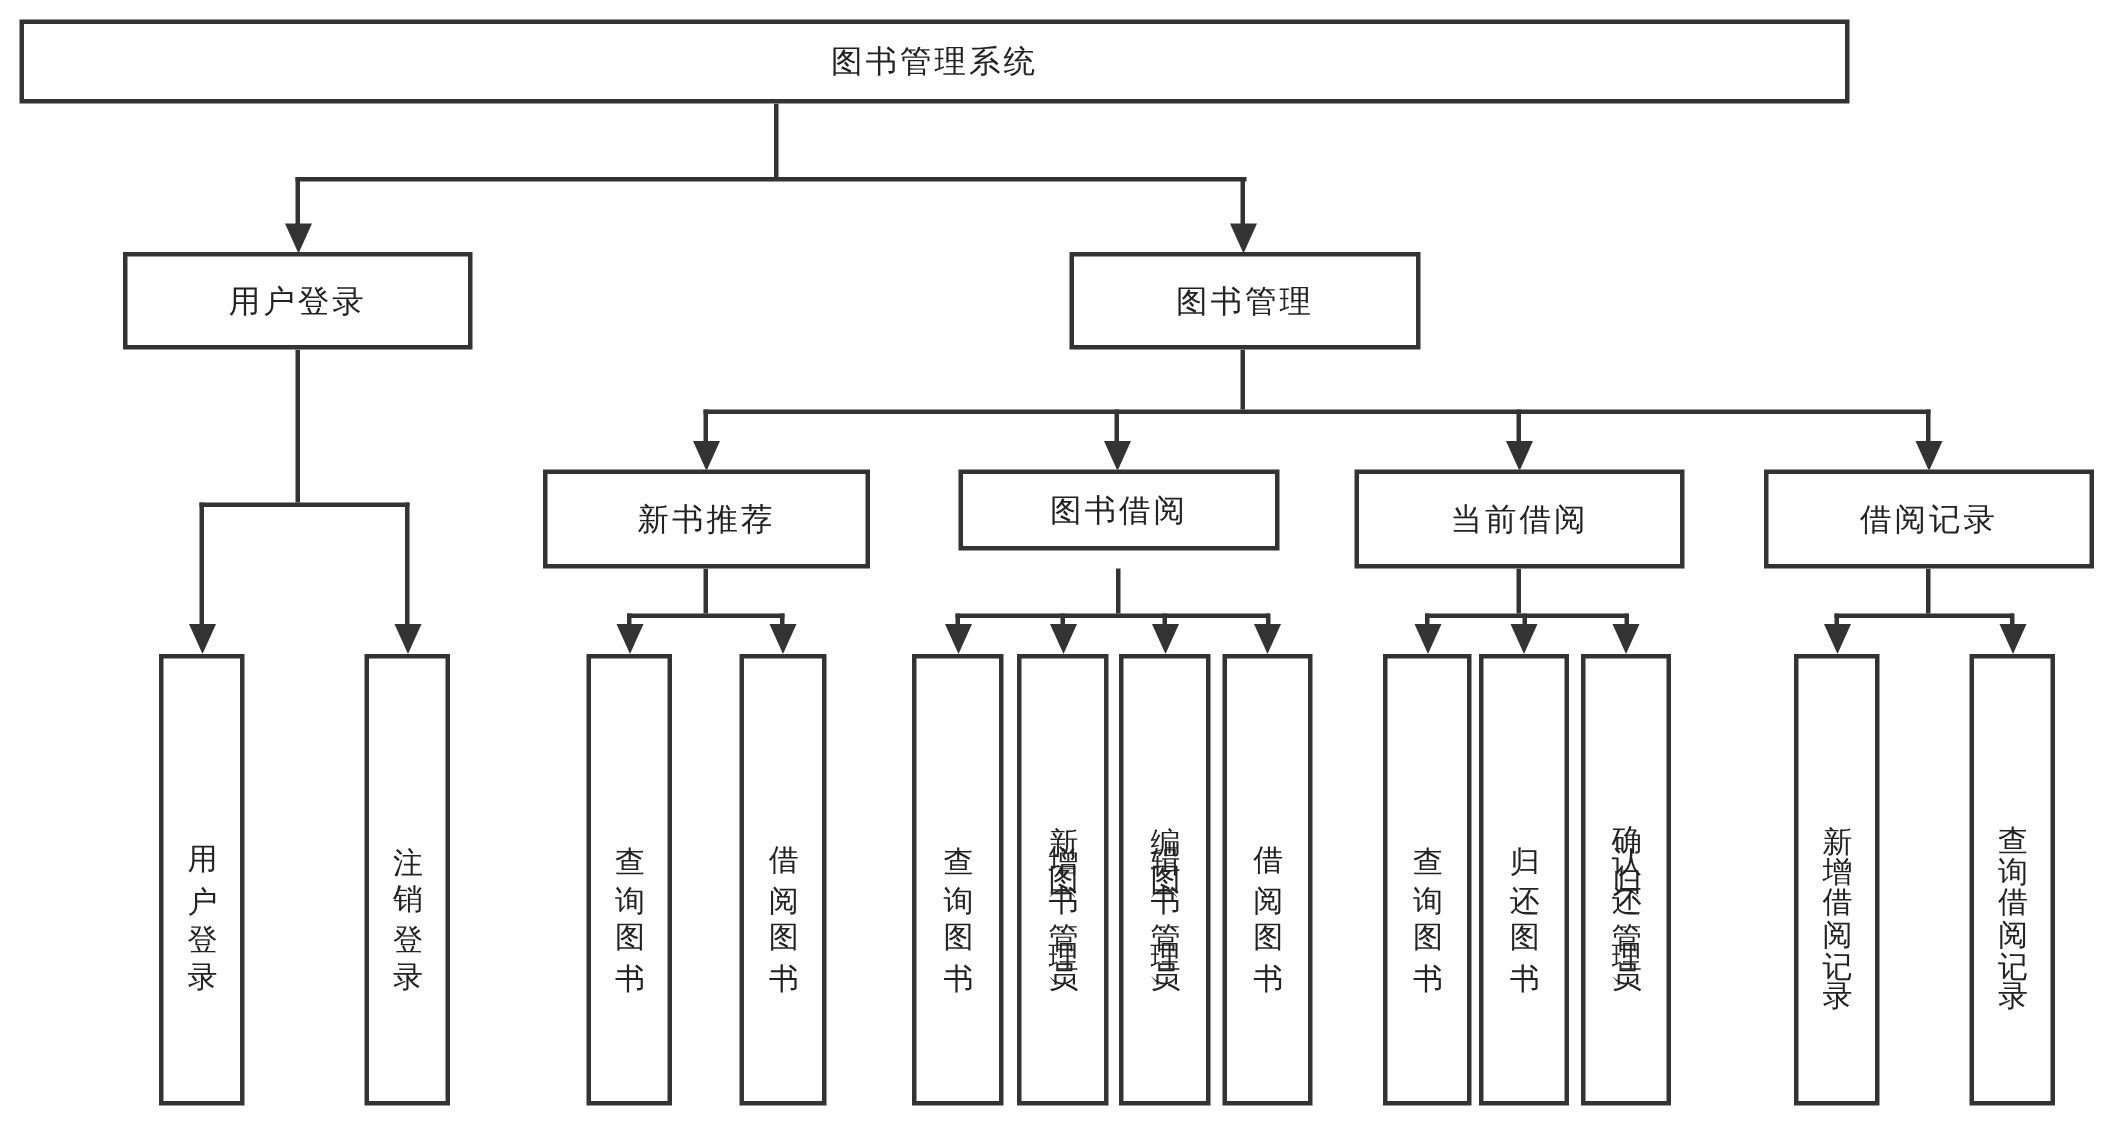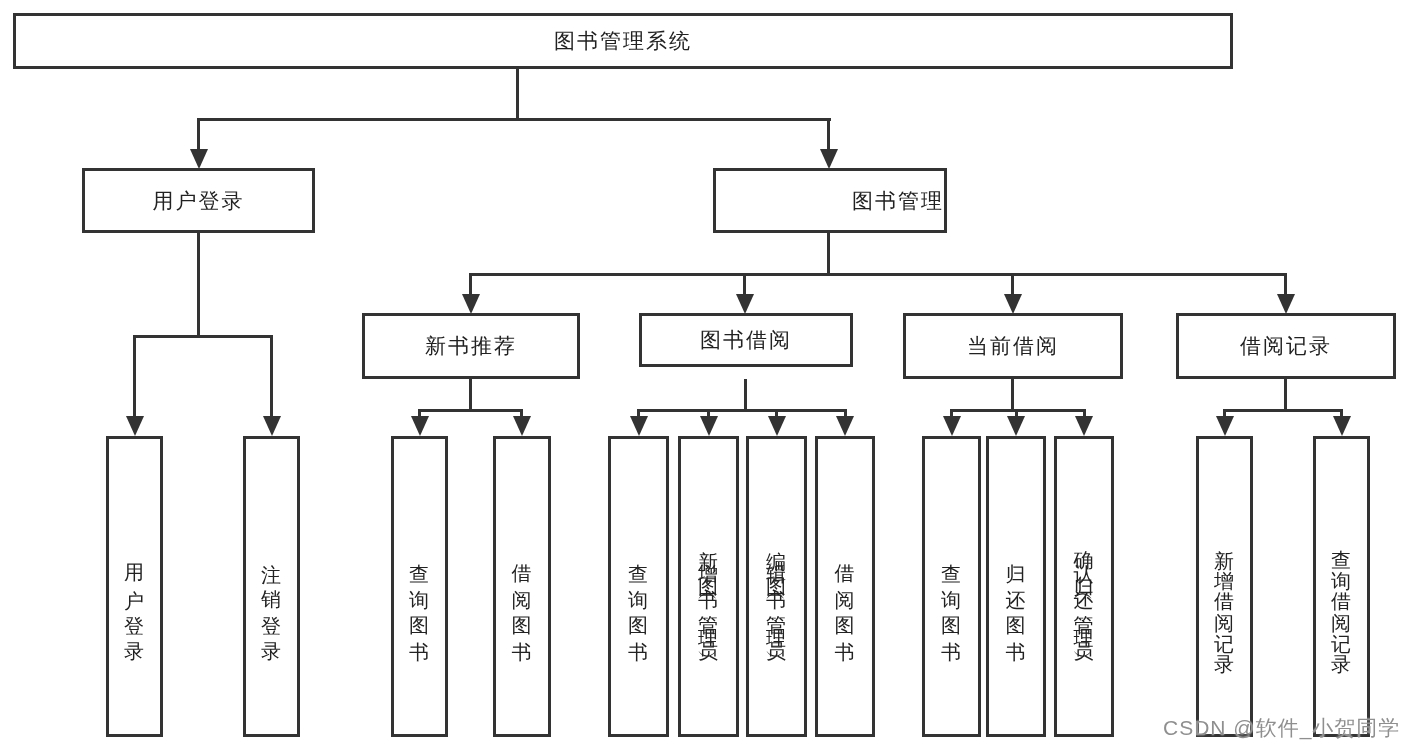--- a/index.html
+++ b/index.html
@@ -47,21 +47,21 @@
   <div class="v" style="left:516px;top:69px;height:49px;"></div>
   <div class="h" style="left:197px;top:118px;width:634px;"></div>
   <div class="v" style="left:197px;top:118px;height:32px;"></div>
   <div class="ah" style="left:190px;top:149px;"></div>
   <div class="v" style="left:827px;top:118px;height:32px;"></div>
   <div class="ah" style="left:820px;top:149px;"></div>
 
   <div class="node" style="left:82px;top:168px;width:233px;height:65px;">
     <span>用户登录</span>
   </div>
-  <div class="node" style="left:713px;top:168px;width:234px;height:65px;justify-content:flex-end;">
+  <div class="node" style="left:713px;top:168px;width:234px;height:65px;">
     <span>图书管理</span>
   </div>
 
   <div class="v" style="left:197px;top:233px;height:102px;"></div>
   <div class="h" style="left:133px;top:335px;width:140px;"></div>
   <div class="v" style="left:133px;top:335px;height:81px;"></div>
   <div class="ah" style="left:126px;top:416px;"></div>
   <div class="v" style="left:270px;top:335px;height:81px;"></div>
   <div class="ah" style="left:263px;top:416px;"></div>
 
@@ -160,15 +160,14 @@
     <span>确认归还（管理员）</span>
   </div>
 
   <div class="leaf sp6" style="left:1196px;width:57px;">
     <span>新增借阅记录</span>
   </div>
   <div class="leaf sp6" style="left:1313px;width:57px;">
     <span>查询借阅记录</span>
   </div>
 
-  <div class="watermark">CSDN @软件_小贺同学</div>
 
 </div>
 
 </body></html>

